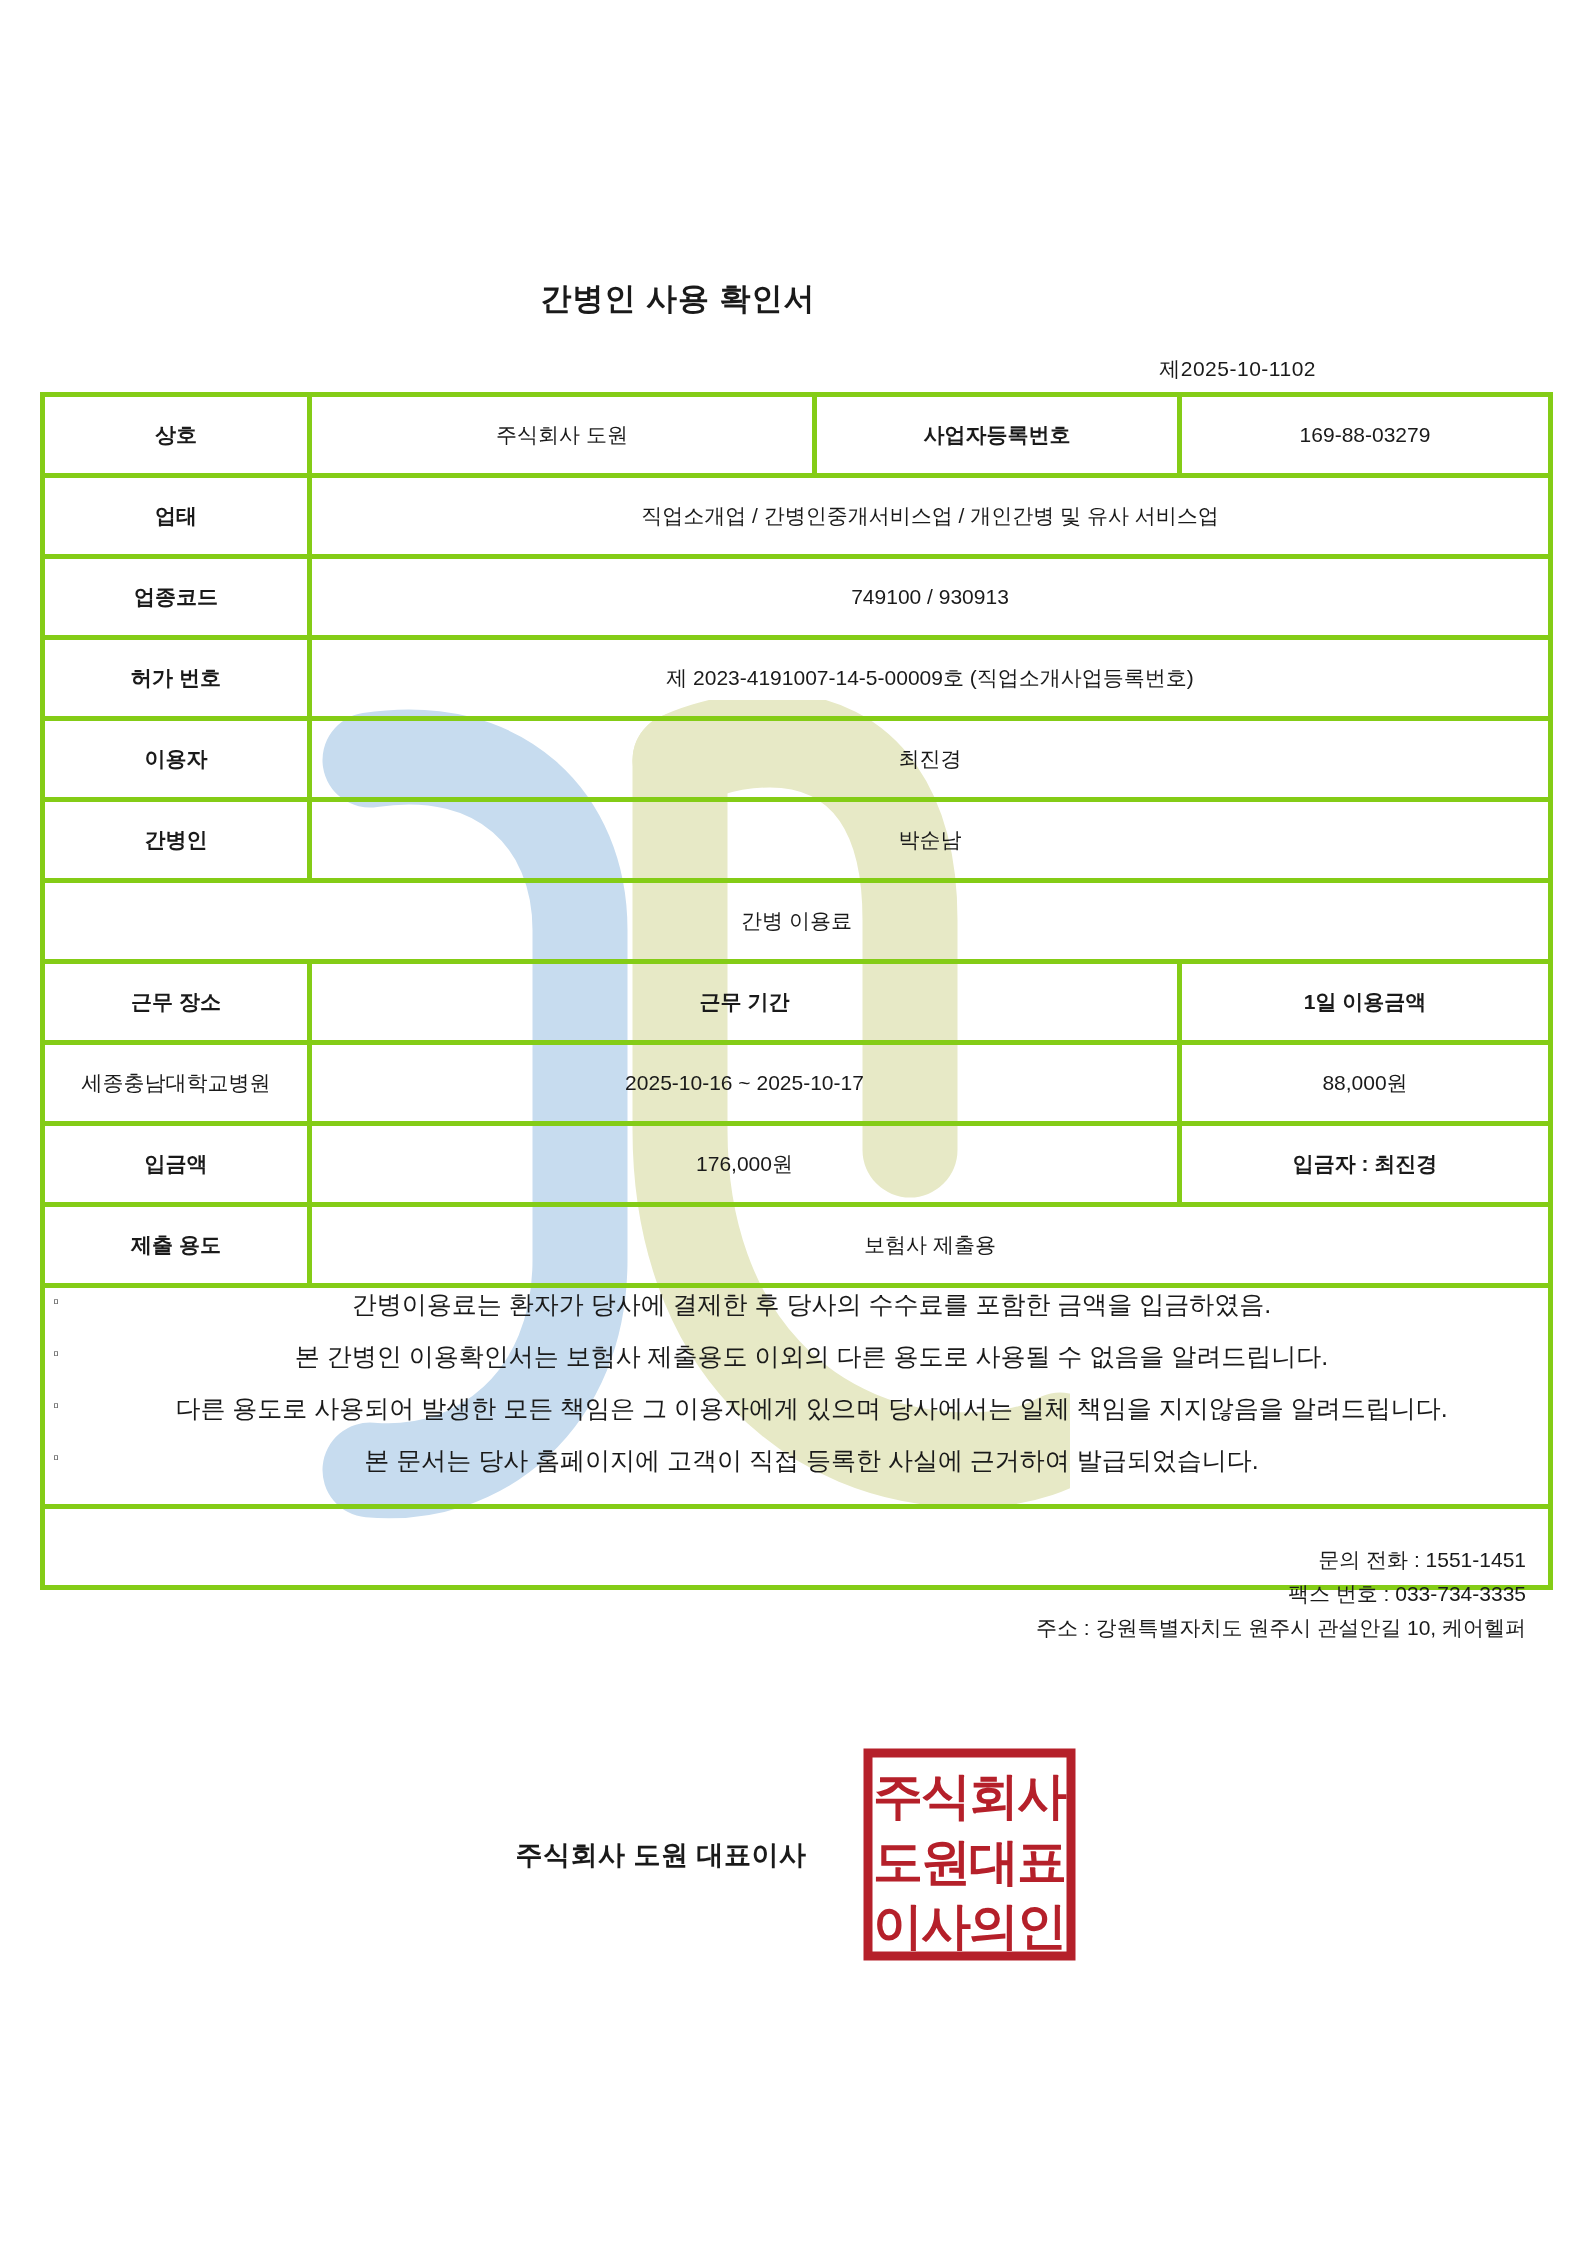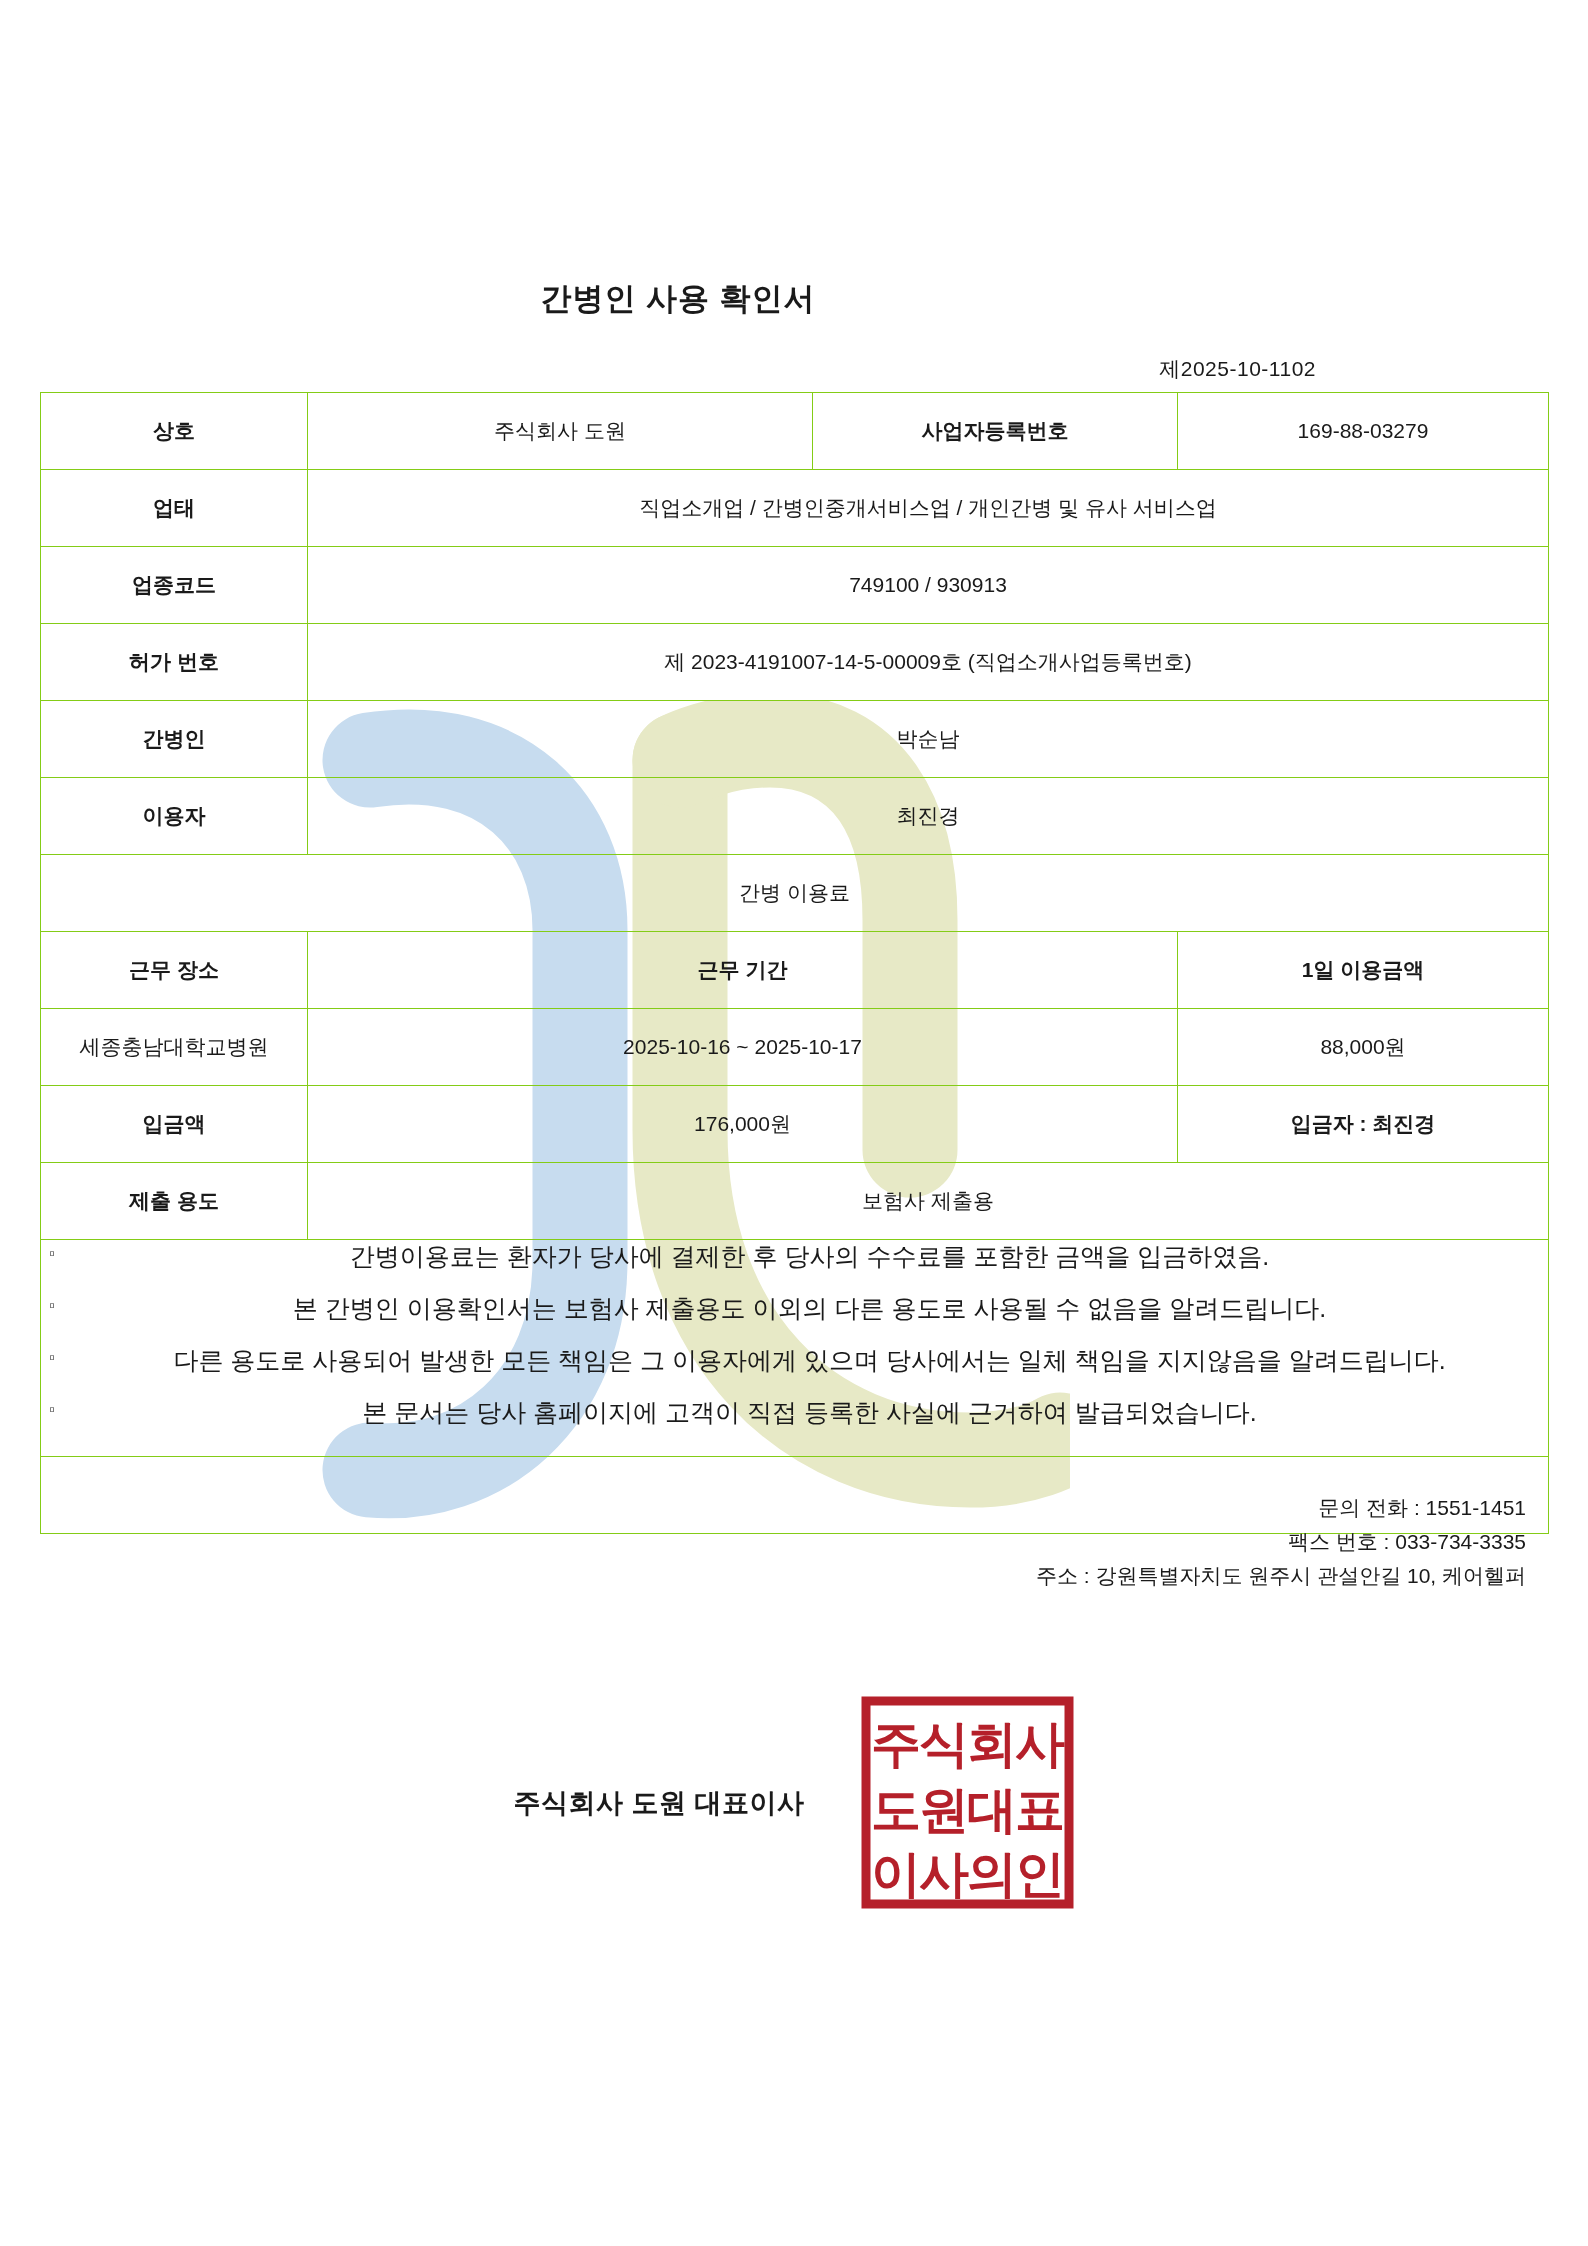--- a/index.html
+++ b/index.html
@@ -60,21 +60,21 @@
     position: absolute;
     left: 40px;
     top: 392px;
     width: 1508px;
     border-collapse: collapse;
     table-layout: fixed;
     z-index: 2;
     background: transparent;
   }
   .doc-table td {
-    border: 1px solid #84cc16;
+    border: 5px solid #84cc16;
     height: 68px;
     font-size: 21px;
     text-align: center;
     vertical-align: middle;
     padding: 4px 8px;
     background: transparent;
   }
   .lbl { font-weight: bold; }
   .sec-title {
     font-size: 27px;
@@ -188,26 +188,26 @@
       </tr>
       <tr>
         <td class="lbl">업종코드</td>
         <td colspan="3">749100 / 930913</td>
       </tr>
       <tr>
         <td class="lbl">허가 번호</td>
         <td colspan="3">제 2023-4191007-14-5-00009호 (직업소개사업등록번호)</td>
       </tr>
       <tr>
+        <td class="lbl">이용자</td>
+        <td colspan="3">최진경</td>
+      </tr>
+      <tr>
         <td class="lbl">간병인</td>
         <td colspan="3">박순남</td>
-      </tr>
-      <tr>
-        <td class="lbl">이용자</td>
-        <td colspan="3">최진경</td>
       </tr>
 
       <tr>
         <td class="sec-title" colspan="4">간병 이용료</td>
       </tr>
       <tr>
         <td class="lbl">근무 장소</td>
         <td class="lbl" colspan="2">근무 기간</td>
         <td class="lbl">1일 이용금액</td>
       </tr>

